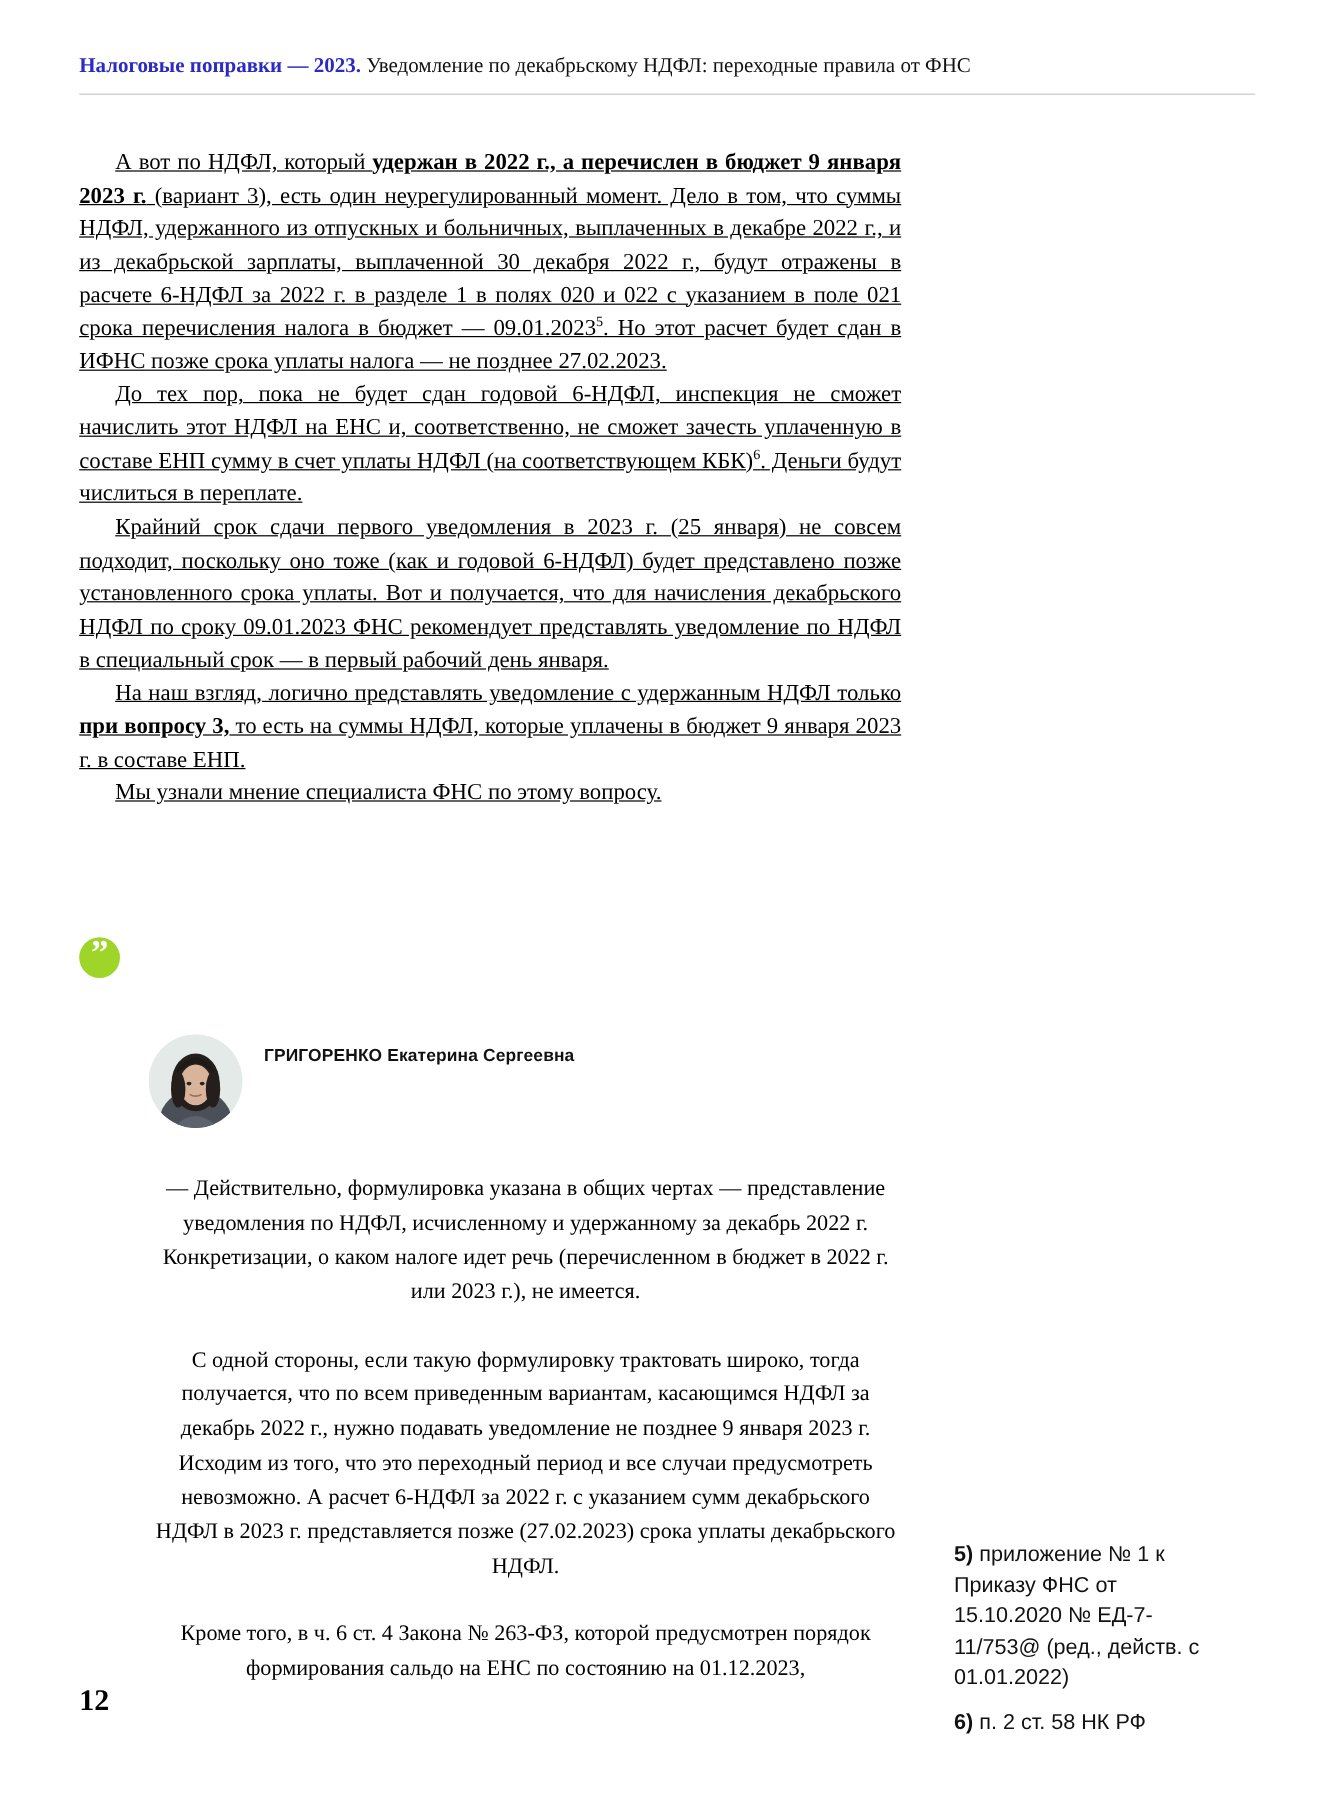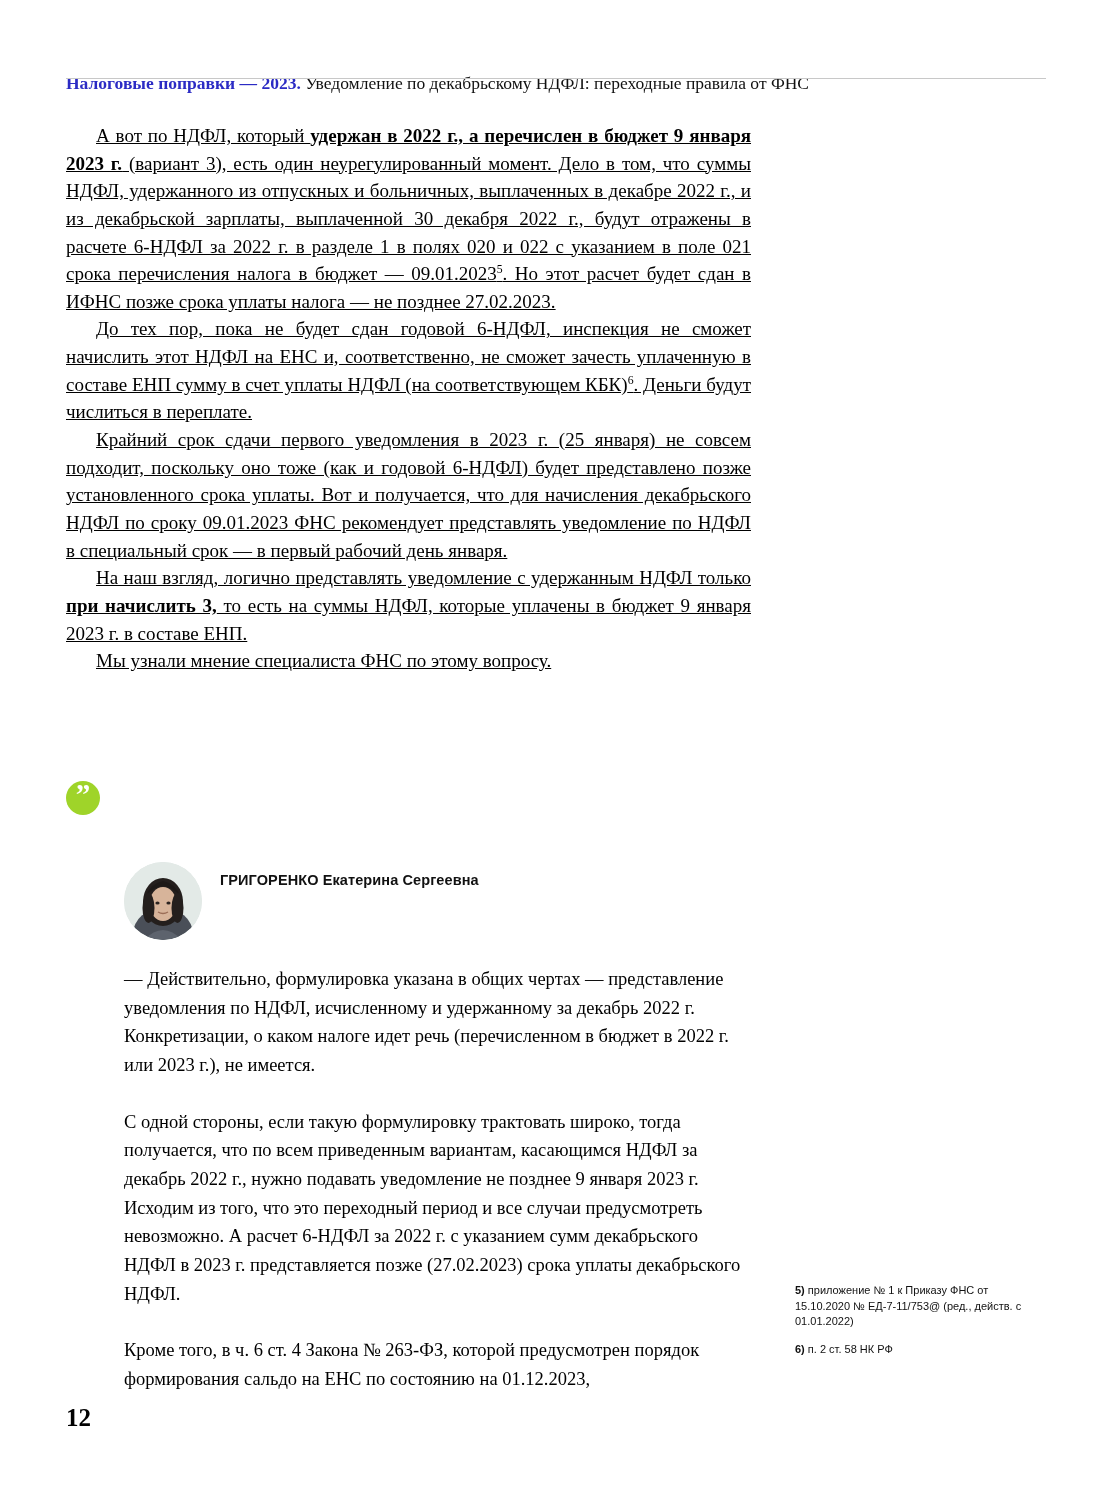--- a/index.html
+++ b/index.html
@@ -20,21 +20,20 @@
   
   .page-header {
     position: absolute;
     left: 66px;
     top: 44px;
     width: 980px;
     font-family: "Liberation Serif", serif;
     font-size: 17.5px;
     line-height: 1.2;
     white-space: nowrap;
-    margin-top: 29px;
   }
   .header-brand {
     color: #2b2bc4;
     font-weight: bold;
   }
   .header-sub {
     color: #111111;
   }
   .header-rule {
     position: absolute;
@@ -147,35 +146,35 @@
   }
 
   
   .answer {
     position: absolute;
     left: 124px;
     top: 965px;
     width: 628px;
   }
   .answer p {
-    margin: 0 0 28px 0;
+    margin: 12px 0 28px 0;
     font-family: "Liberation Serif", serif;
     font-size: 18.5px;
     line-height: 1.55;
-    text-align: left;
+    text-align: center;
   }
 
   
   .footnotes {
     position: absolute;
     left: 795px;
     top: 1283px;
     width: 230px;
     font-family: "Liberation Sans", sans-serif;
-    font-size: 11px;
+    font-size: 18px;
     line-height: 1.42;
     color: #111111;
   }
   .footnotes p { margin: 0; }
   .footnotes p + p { margin-top: 12px; }
   .fn-num { font-weight: bold; }
 
   
   .page-number {
     position: absolute;
@@ -193,21 +192,21 @@
 <div class="page-header">
   <span class="header-brand">Налоговые поправки — 2023.</span>
   <span class="header-sub">Уведомление по декабрьскому НДФЛ: переходные правила от ФНС</span>
 </div>
 <div class="header-rule"></div>
 
 <div class="column">
   <p class="body"><span>А вот по НДФЛ, который </span><b>удержан в 2022 г., а перечислен в бюджет 9 января 2023 г.</b><span> (вариант 3), есть один неурегулированный момент. Дело в том, что суммы НДФЛ, удержанного из отпускных и больничных, выплаченных в декабре 2022 г., и из декабрьской зарплаты, выплаченной 30 декабря 2022 г., будут отражены в расчете 6-НДФЛ за 2022 г. в разделе 1 в полях 020 и 022 с указанием в поле 021 срока перечисления налога в бюджет — 09.01.2023</span><sup>5</sup><span>. Но этот расчет будет сдан в ИФНС позже срока уплаты налога — не позднее 27.02.2023.</span></p>
   <p class="body"><span>До тех пор, пока не будет сдан годовой 6-НДФЛ, инспекция не сможет начислить этот НДФЛ на ЕНС и, соответственно, не сможет зачесть уплаченную в составе ЕНП сумму в счет уплаты НДФЛ (на соответствующем КБК)</span><sup>6</sup><span>. Деньги будут числиться в переплате.</span></p>
   <p class="body"><span>Крайний срок сдачи первого уведомления в 2023 г. (25 января) не совсем подходит, поскольку оно тоже (как и годовой 6-НДФЛ) будет представлено позже установленного срока уплаты. Вот и получается, что для начисления декабрьского НДФЛ по сроку 09.01.2023 ФНС рекомендует представлять уведомление по НДФЛ в специальный срок — в первый рабочий день января.</span></p>
-  <p class="body"><span>На наш взгляд, логично представлять уведомление с удержанным НДФЛ только </span><b>при начислить 3,</b><span> то есть на суммы НДФЛ, которые уплачены в бюджет 9 января 2023 г. в составе ЕНП.</span></p>
+  <p class="body"><span>На наш взгляд, логично представлять уведомление с удержанным НДФЛ только </span><b>при вопросу 3,</b><span> то есть на суммы НДФЛ, которые уплачены в бюджет 9 января 2023 г. в составе ЕНП.</span></p>
   <p class="body"><span>Мы узнали мнение специалиста ФНС по этому вопросу.</span></p>
 </div>
 
 <div class="quote-block">
   <div class="quote-badge">
     <span>”</span>
   </div>
 </div>
 
 <div class="expert">

